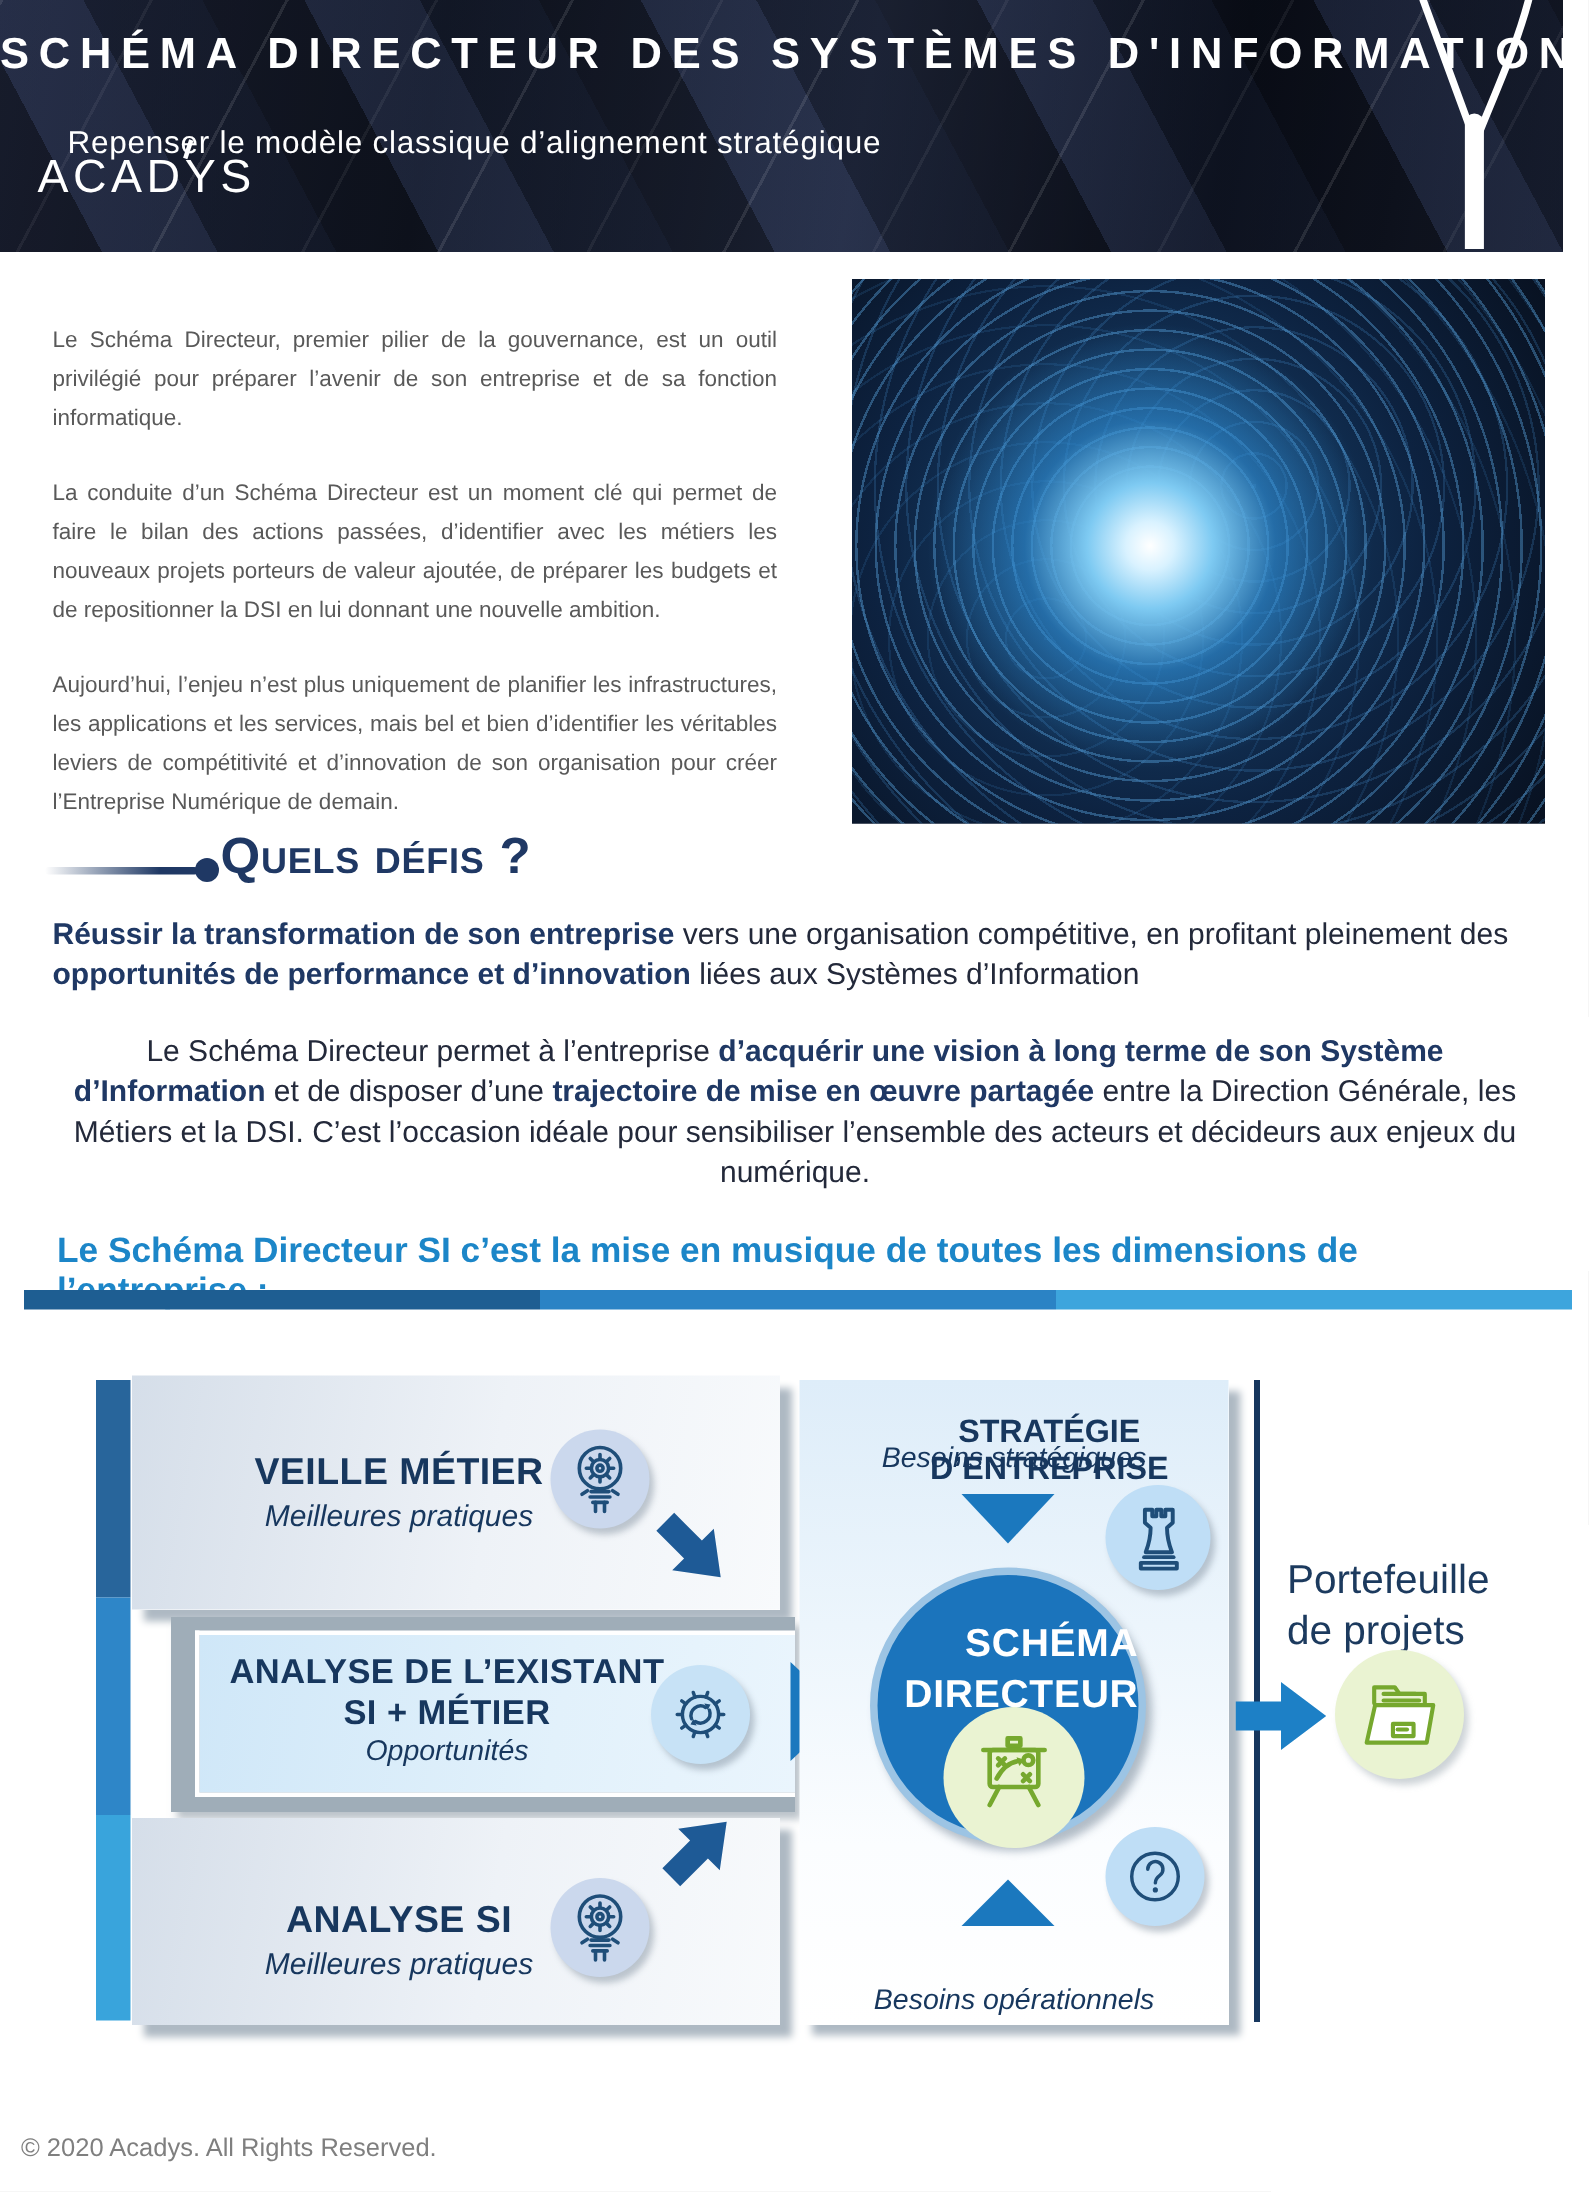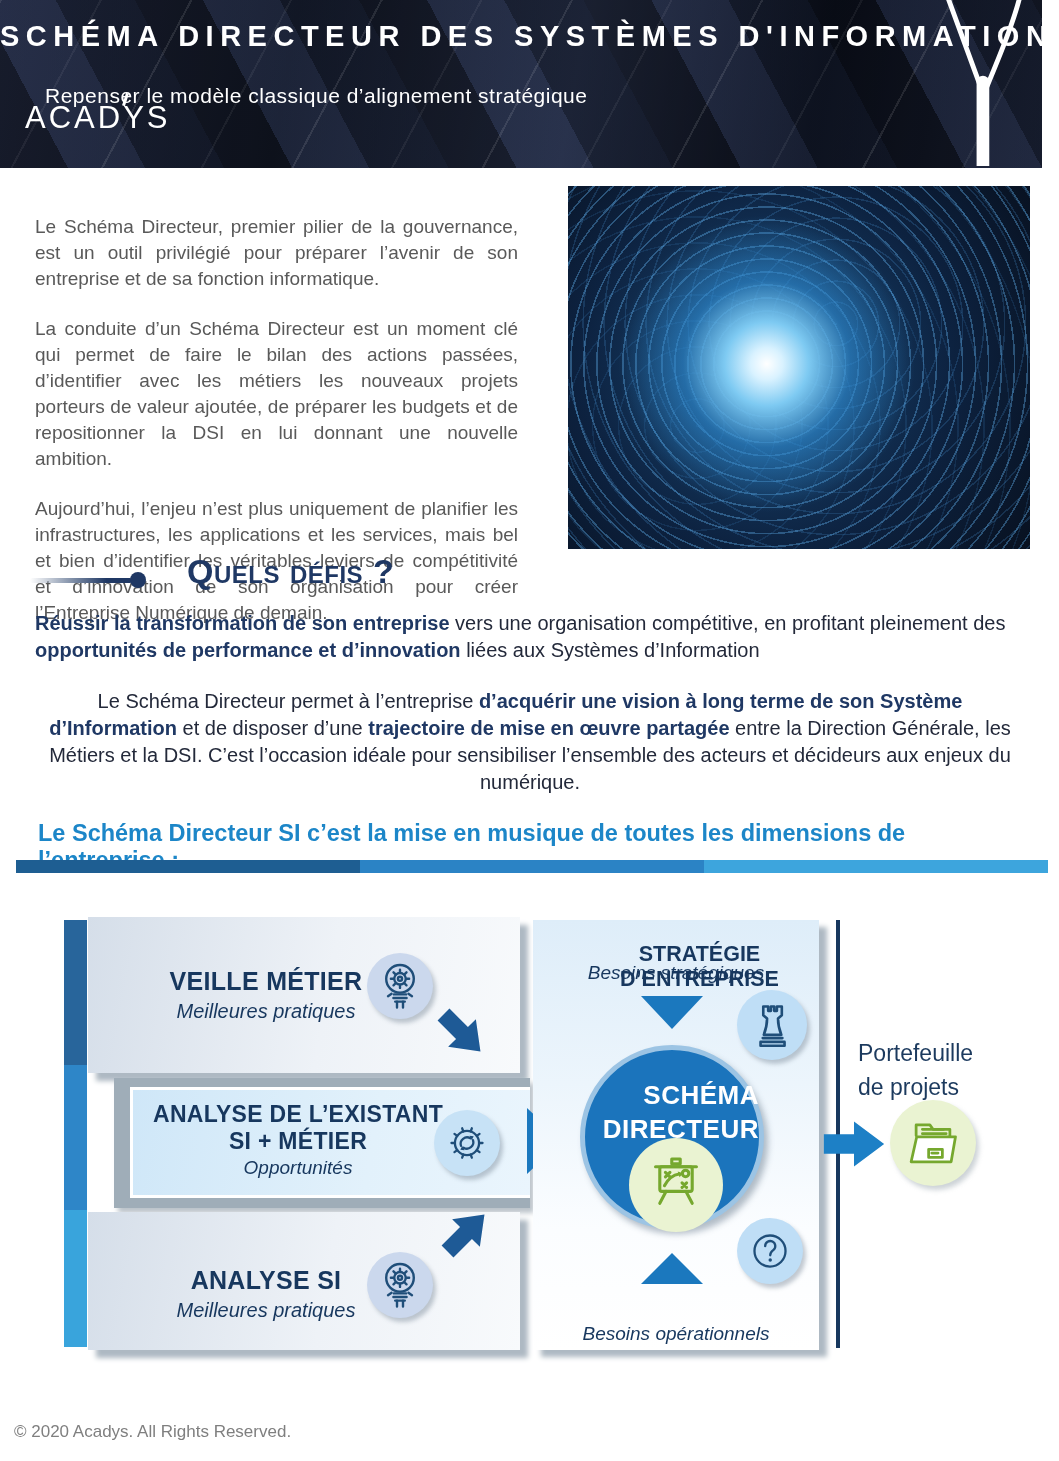--- a/index.html
+++ b/index.html
@@ -28,21 +28,21 @@
     color:#ffffff; font-size:31px; font-weight:400; letter-spacing:3px;
   }
   .logo::after { 
     content:""; position:absolute; left:99px; top:-7px; width:3px; height:13px;
     background:#ffffff; transform:rotate(18deg);
   }
   .y-mark { position:absolute; right:16px; top:0; height:166px; width:92px; }
 
   
   .intro { position:absolute; left:35px; top:214px; width:483px; color:#595959;
-           font-size:19px; line-height:26px; text-align:justify; }
+           font-size:15px; line-height:26px; text-align:justify; }
   .intro p { margin:0 0 24px 0; }
 
   
   .hero {
     position:absolute; left:568px; top:186px; width:462px; height:363px;
     background:
       radial-gradient(circle at 43% 49%, #ffffff 0%, #d9f2ff 5%, #7ecaf2 13%, rgba(45,136,205,0.65) 26%, rgba(20,70,125,0) 46%),
       repeating-radial-gradient(circle at 43% 49%, rgba(96,175,235,0.38) 0 1.6px, transparent 1.6px 13px),
       repeating-radial-gradient(circle at 58% 38%, rgba(70,145,210,0.22) 0 1.5px, transparent 1.5px 21px),
       repeating-radial-gradient(circle at 28% 66%, rgba(60,135,200,0.16) 0 1.4px, transparent 1.4px 26px),
@@ -54,21 +54,21 @@
   .defis-line {
     position:absolute; left:30px; top:578px; width:102px; height:5px; border-radius:3px;
     background:linear-gradient(90deg, rgba(190,198,212,0) 0%, #93a0b5 35%, #1F3864 75%, #1F3864 100%);
   }
   .defis-line::after {
     content:""; position:absolute; right:-14px; top:-6px; width:16px; height:16px;
     border-radius:50%; background:#1F3864;
   }
   .defis-heading {
     position:absolute; left:147px; top:552px;
-    color:#1F3864; font-size:34px; font-weight:bold; font-variant:small-caps; letter-spacing:0.5px;margin-left:40px;
+    color:#1F3864; font-size:34px; font-weight:bold; font-variant:small-caps; letter-spacing:0.5px;
   }
   .rich-para { position:absolute; left:35px; width:990px; font-size:20px; line-height:27px; color:#23293a; }
   .rich-para .seg-b { font-weight:bold; color:#1F3864; }
   .challenge { top:610px; }
   .vision { top:688px;text-align:center; }
 
   
   .banner-heading {
     position:absolute; left:38px; top:820px; width:1000px;
     color:#1C86C8; font-size:23.5px; font-weight:bold;
@@ -140,21 +140,21 @@
 
   .big-circle { position:absolute; left:47px; top:125px; width:184px; height:184px; border-radius:50%;
                 background:#1B74BC; border:5px solid #9CC4E4;
                 box-shadow:4px 5px 6px rgba(90,110,130,0.45); }
   .big-circle .l1, .big-circle .l2 { width:100%; text-align:right; color:#ffffff; font-weight:bold;
                                      font-size:26px; letter-spacing:0.5px; }
   .big-circle .l1 { margin-top:30px; } .big-circle .l2 { margin-top:3px; }
   .green-circle { position:absolute; left:44px; top:88px; width:94px; height:94px; border-radius:50%;
                   background:#EAF3D2; display:flex; align-items:center; justify-content:center; }
 
-  .portfolio-label { position:absolute; left:858px; top:146px; color:#1C3A5E; font-size:23px; line-height:34px; }
+  .portfolio-label { position:absolute; left:858px; top:146px; color:#1C3A5E; font-size:27px; line-height:34px; }
 
   .footer { position:absolute; left:14px; top:1422px; color:#7f7f7f; font-size:17px; }
 
   svg.icon { display:block; }
 </style>
 </head>
 <body>
 
 <svg width="0" height="0" style="position:absolute">
   <defs>

